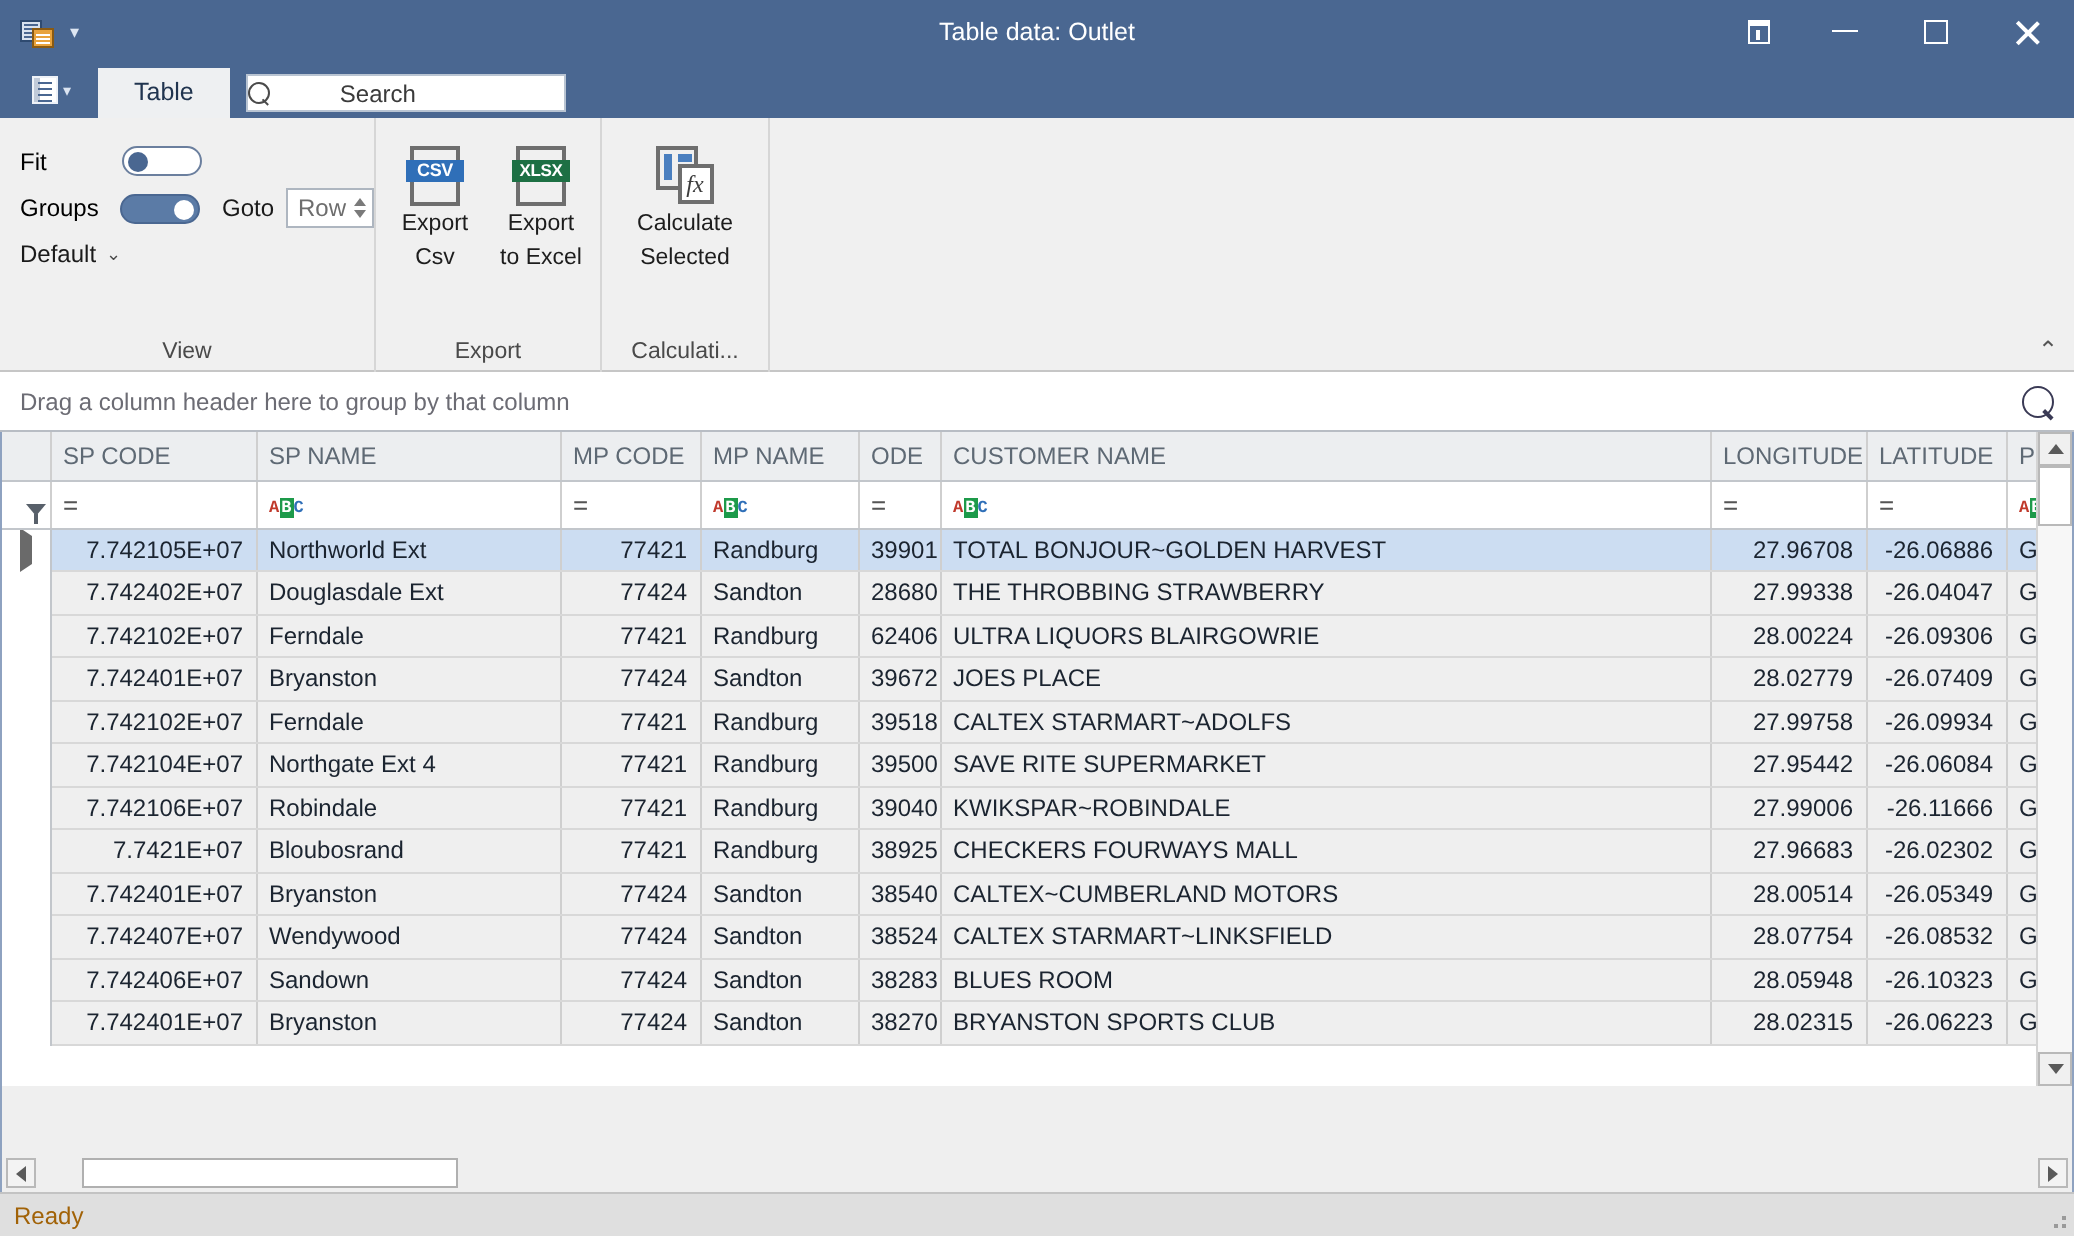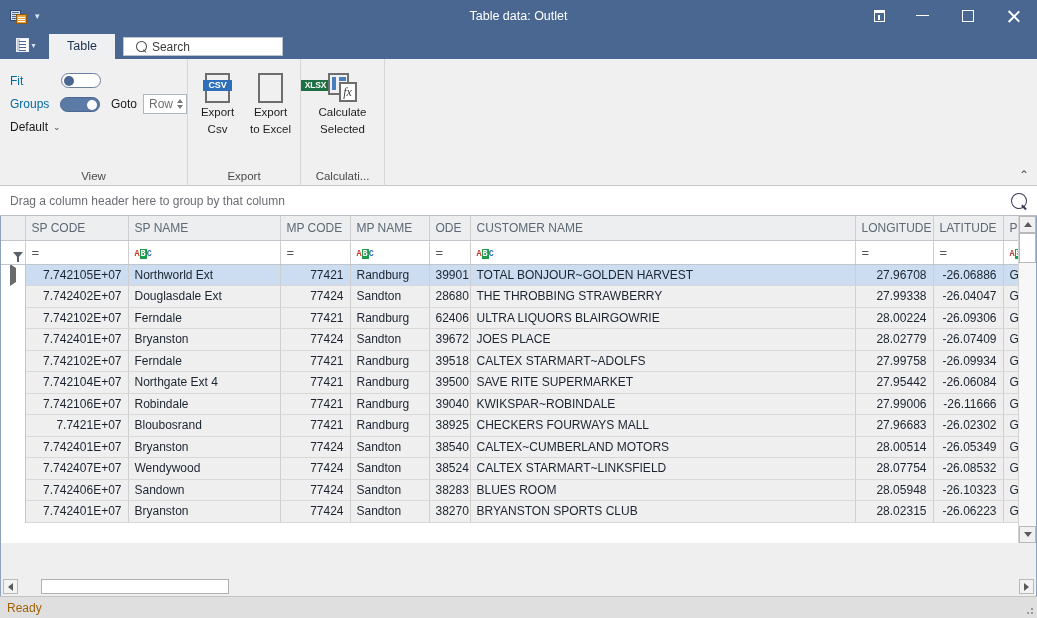--- a/index.html
+++ b/index.html
@@ -155,22 +155,23 @@
     color: #20344f;
     font-size: 12.5px;
     margin-left: 5px;
   }
   .search-box {
     margin: 0 0 3px 8px;
     width: 160px; height: 19px;
     background: #ffffff;
     border: 1px solid #b9c4d2;
     display: flex; align-items: center;
-    padding: 0 12px;
-    box-sizing: border-box;
+    padding: 0 0;
+    box-sizing: border-box;
+    gap: 30px;
   }
   .ic-search {
     width: 9px; height: 9px;
     border: 1.3px solid #4a4a4a;
     border-radius: 50%;
     position: relative;
     margin-right: 5px;
     transform: rotate(-45deg);
     flex: 0 0 auto;
   }
@@ -207,21 +208,21 @@
     font-size: 11.5px; padding-bottom: 4px;
   }
   
   .view-group { width: 188px; }
   .view-body {
     display: flex; flex-direction: column;
     padding: 8px 0 0 10px;
     gap: 6px;
   }
   .toggle-row { display: flex; align-items: center; gap: 7px; }
-  .toggle-label { font-size: 12px; color: #0369a1; width: 44px; }
+  .toggle-label { font-size: 12px; color: #000000; width: 44px; }
   .switch {
     width: 40px; height: 15px; border-radius: 8px;
     border: 1px solid #6b7f9e; background: #ffffff;
     position: relative; box-sizing: border-box;
   }
   .switch .knob {
     position: absolute; top: 2px; left: 2px;
     width: 10px; height: 10px; border-radius: 50%;
     background: #4a6791;
   }
@@ -274,21 +275,21 @@
     box-sizing: border-box;
   }
   .doc-icon .band {
     position: absolute; left: 0; top: 7px;
     width: 29px; height: 11px;
     color: #ffffff; font-size: 9px; font-weight: bold;
     display: flex; align-items: center; justify-content: center;
     letter-spacing: -0.2px;
   }
   .doc-icon .band.csv  { background: #2f6fb8; }
-  .doc-icon .band.xlsx { background: #1d7044; font-size: 8.5px; margin-left: 45px; }
+  .doc-icon .band.xlsx { background: #1d7044; font-size: 8.5px; }
   .calc-icon {
     width: 30px; height: 30px; position: relative;
   }
   .calc-icon .back {
     position: absolute; left: 0; top: 0;
     width: 21px; height: 22px;
     border: 2.5px solid #6e6e6e;
     background: #f0f0f0;
     box-sizing: border-box;
   }

